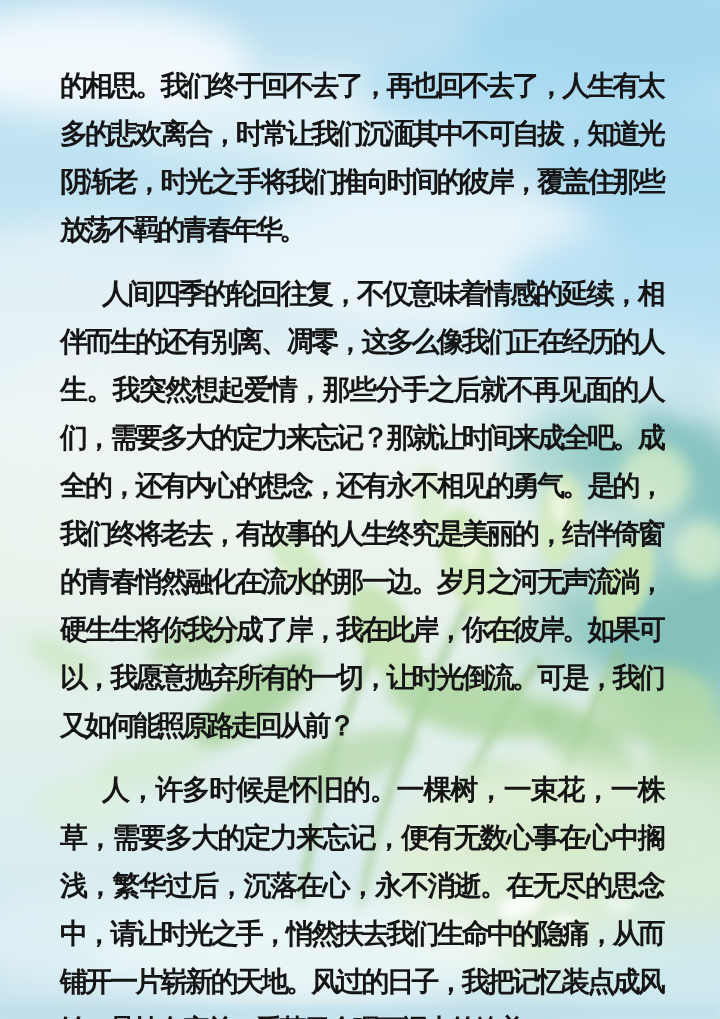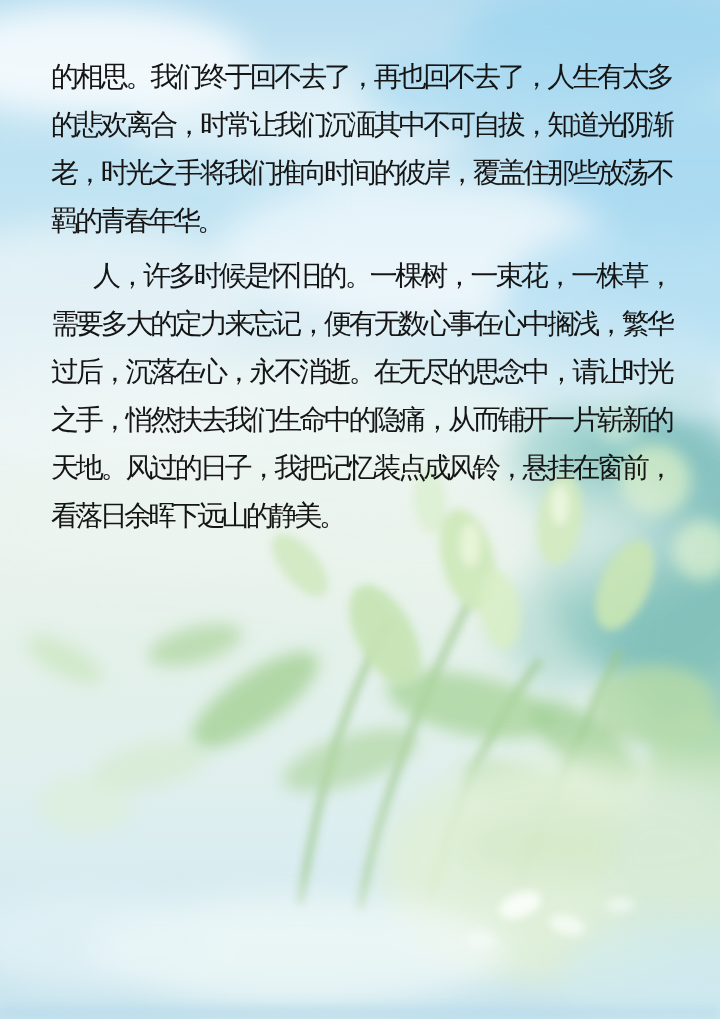--- a/index.html
+++ b/index.html
@@ -18,24 +18,24 @@
     position: absolute; left: 0; top: 0;
     width: 720px; height: 1019px;
     display: block;
   }
   .text-layer {
     position: absolute;
     left: 44px; top: 46px;
     width: 634px;
   }
   .text-layer p {
-    margin: 7px;
+    margin: 16px;
     color: #151515;
     font-size: 28px;
-    font-weight: 400;
+    font-weight: 700;
     line-height: 48px;
     letter-spacing: -0.13em;
     text-align: justify;
     text-justify: inter-character;
     word-break: break-all;
   }
   .text-layer p.indent { text-indent: 42px; margin-top: 5px; }
 </style>
 </head>
 <body>
@@ -160,16 +160,17 @@
         <ellipse cx="567" cy="925" rx="18" ry="10" fill="#f6fcf6" opacity="0.8" transform="rotate(15 567 925)"></ellipse>
         <ellipse cx="480" cy="940" rx="16" ry="9" fill="#f4fbf6" opacity="0.7"></ellipse>
         <ellipse cx="620" cy="905" rx="14" ry="8" fill="#f4fbf6" opacity="0.6"></ellipse>
         <rect x="0" y="1006" width="720" height="13" fill="#b5d9e9" opacity="0.5"></rect>
       </g>
     </g>
   </svg>
 
   <div class="text-layer">
     <p>的相思。我们终于回不去了，再也回不去了，人生有太多的悲欢离合，时常让我们沉湎其中不可自拔，知道光阴渐老，时光之手将我们推向时间的彼岸，覆盖住那些放荡不羁的青春年华。</p>
+    <p class="indent">人间四季的轮回往复，不仅意味着情感的延续，相伴而生的还有别离、凋零，这多么像我们正在经历的人生。我突然想起爱情，那些分手之后就不再见面的人们，需要多大的定力来忘记？那就让时间来成全吧。成全的，还有内心的想念，还有永不相见的勇气。是的，我们终将老去，有故事的人生终究是美丽的，结伴倚窗的青春悄然融化在流水的那一边。岁月之河无声流淌，硬生生将你我分成了岸，我在此岸，你在彼岸。如果可以，我愿意抛弃所有的一切，让时光倒流。可是，我们又如何能照原路走回从前？</p>
     <p class="indent">人，许多时候是怀旧的。一棵树，一束花，一株草，需要多大的定力来忘记，便有无数心事在心中搁浅，繁华过后，沉落在心，永不消逝。在无尽的思念中，请让时光之手，悄然扶去我们生命中的隐痛，从而铺开一片崭新的天地。风过的日子，我把记忆装点成风铃，悬挂在窗前，看落日余晖下远山的静美。</p>
   </div>
 
 </div>
 
 </body></html>

